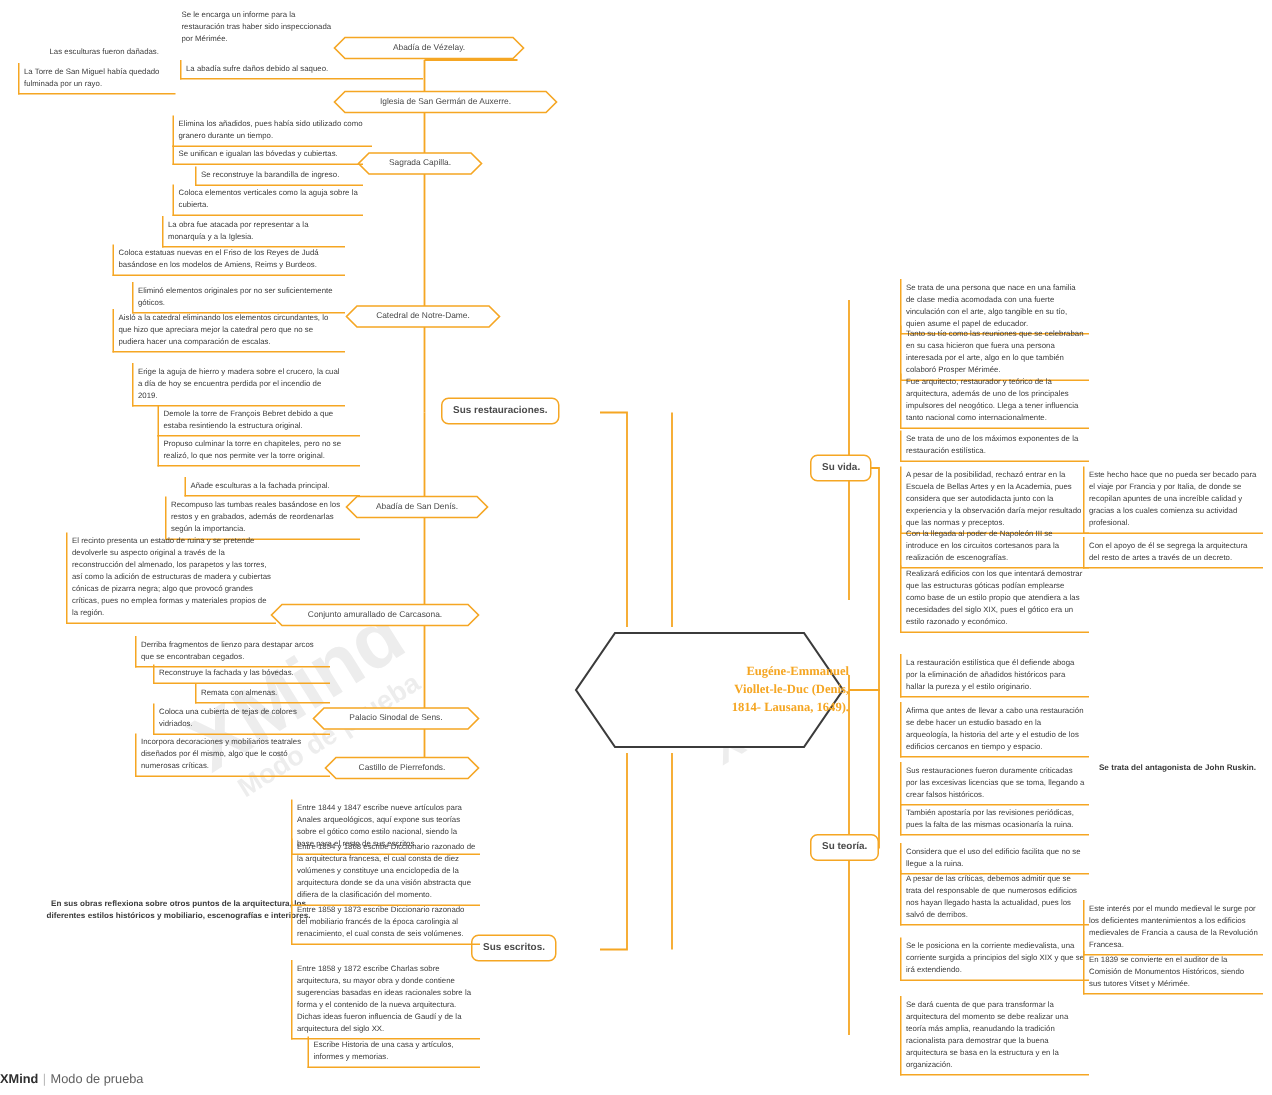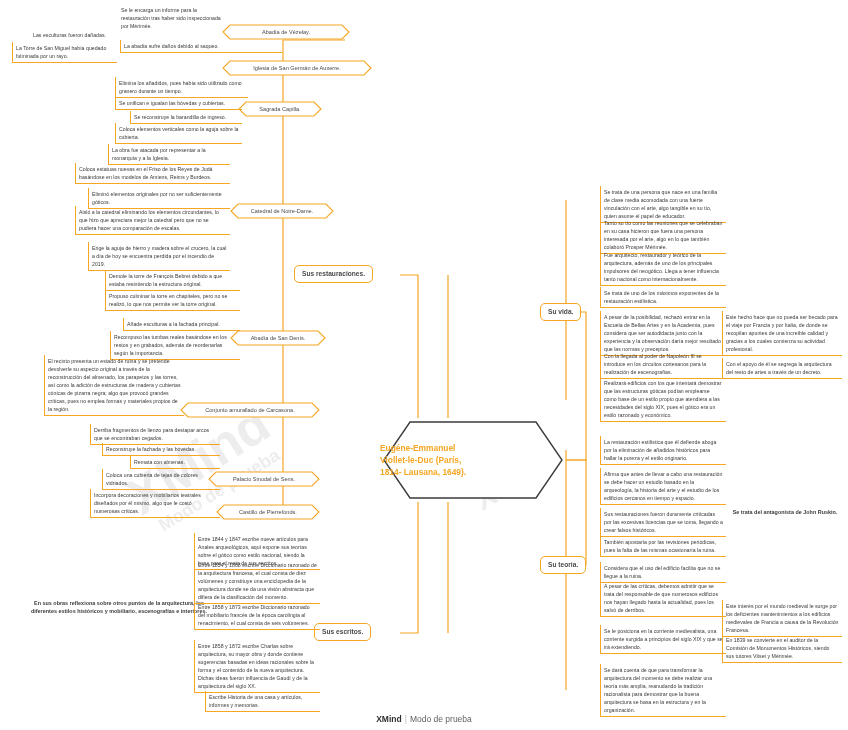--- a/index.html
+++ b/index.html
@@ -30,27 +30,27 @@
 
   
   .hex{position:absolute;}
   .hex .hexlabel{position:absolute;left:0;top:0;width:100%;height:100%;
         display:flex;align-items:center;justify-content:center;
         font-size:5.6px;color:#4a4a4a;white-space:nowrap;}
 
   
   #central{position:absolute;left:380px;top:418px;width:186px;height:84px;}
   #central .ctext{position:absolute;left:0;top:0;width:100%;height:100%;
-        display:flex;flex-direction:column;align-items:flex-start;justify-content:center;
-        font-size:8.4px;font-weight:700;color:#f5a623;line-height:1.45;text-align:center;}
+        display:flex;flex-direction:column;align-items:flex-end;justify-content:center;
+        font-size:8.4px;font-weight:700;color:#f5a623;line-height:1.45;text-align:center;font-family:Liberation Serif, serif;}
 
   .bold-note{font-weight:700;text-align:center;color:#3a3a3a;}
 
   
-  #footer{position:absolute;left:0;bottom:6px;width:848px;text-align:center;
+  #footer{position:absolute;left:0;bottom:6px;width:848px;text-align:left;
           font-size:8.5px;color:#5f5f5f;}
   #footer .xm{font-weight:700;color:#2f2f2f;}
   #footer .sep{color:#b9b9b9;margin:0 3px;}
 
   
   .wm{position:absolute;color:#ededed;font-weight:700;pointer-events:none;user-select:none;}
   .wm1{left:120px;top:430px;font-size:52px;transform:rotate(-32deg);}
   .wm2{left:470px;top:462px;font-size:30px;transform:rotate(-32deg);}
   .wm3{left:150px;top:480px;font-size:18px;transform:rotate(-32deg);}
 </style>
@@ -89,21 +89,21 @@
   <div class="wm wm1">XMind</div>
   <div class="wm wm2">XMind</div>
   <div class="wm wm3">Modo de prueba</div>
 
   <div id="central">
     <svg width="186" height="84" viewBox="0 0 186 84">
       <polygon points="30,4 156,4 182,42 156,80 30,80 4,42" fill="#ffffff" stroke="#3b3b3b" stroke-width="1.4"></polygon>
     </svg>
     <div class="ctext">
       <span>Eugéne-Emmanuel</span>
-      <span>Viollet-le-Duc (París,</span>
+      <span>Viollet-le-Duc (Denís,</span>
       <span>1814- Lausana, 1649).</span>
     </div>
   </div>
 
   <div class="node pill" style="left:294px;top:265px;">
     <span>Sus restauraciones.</span>
   </div>
   <div class="node pill" style="left:314px;top:623px;">
     <span>Sus escritos.</span>
   </div>

